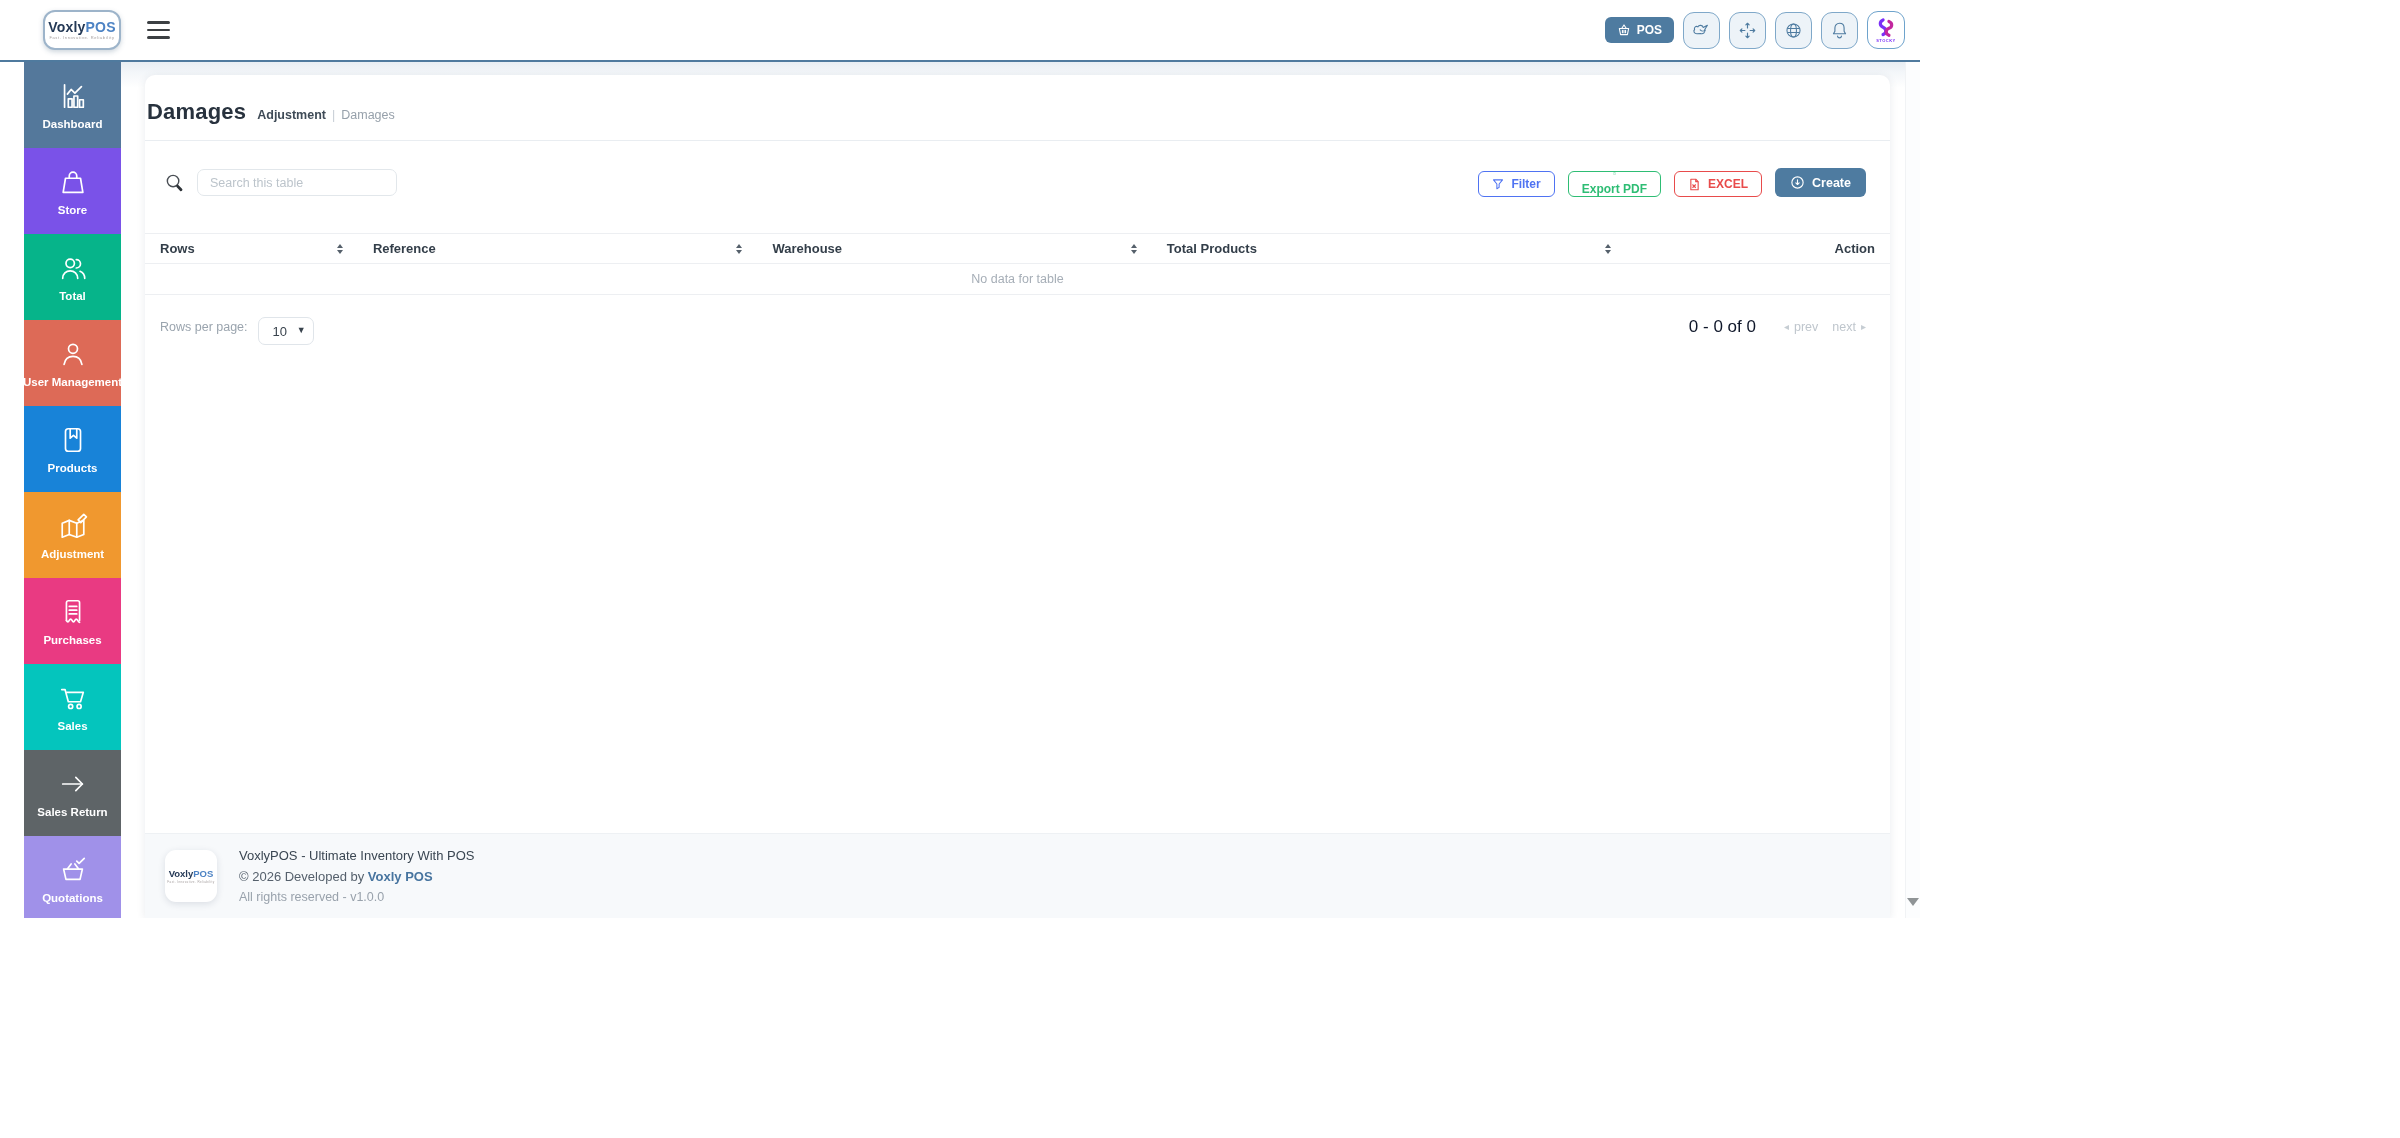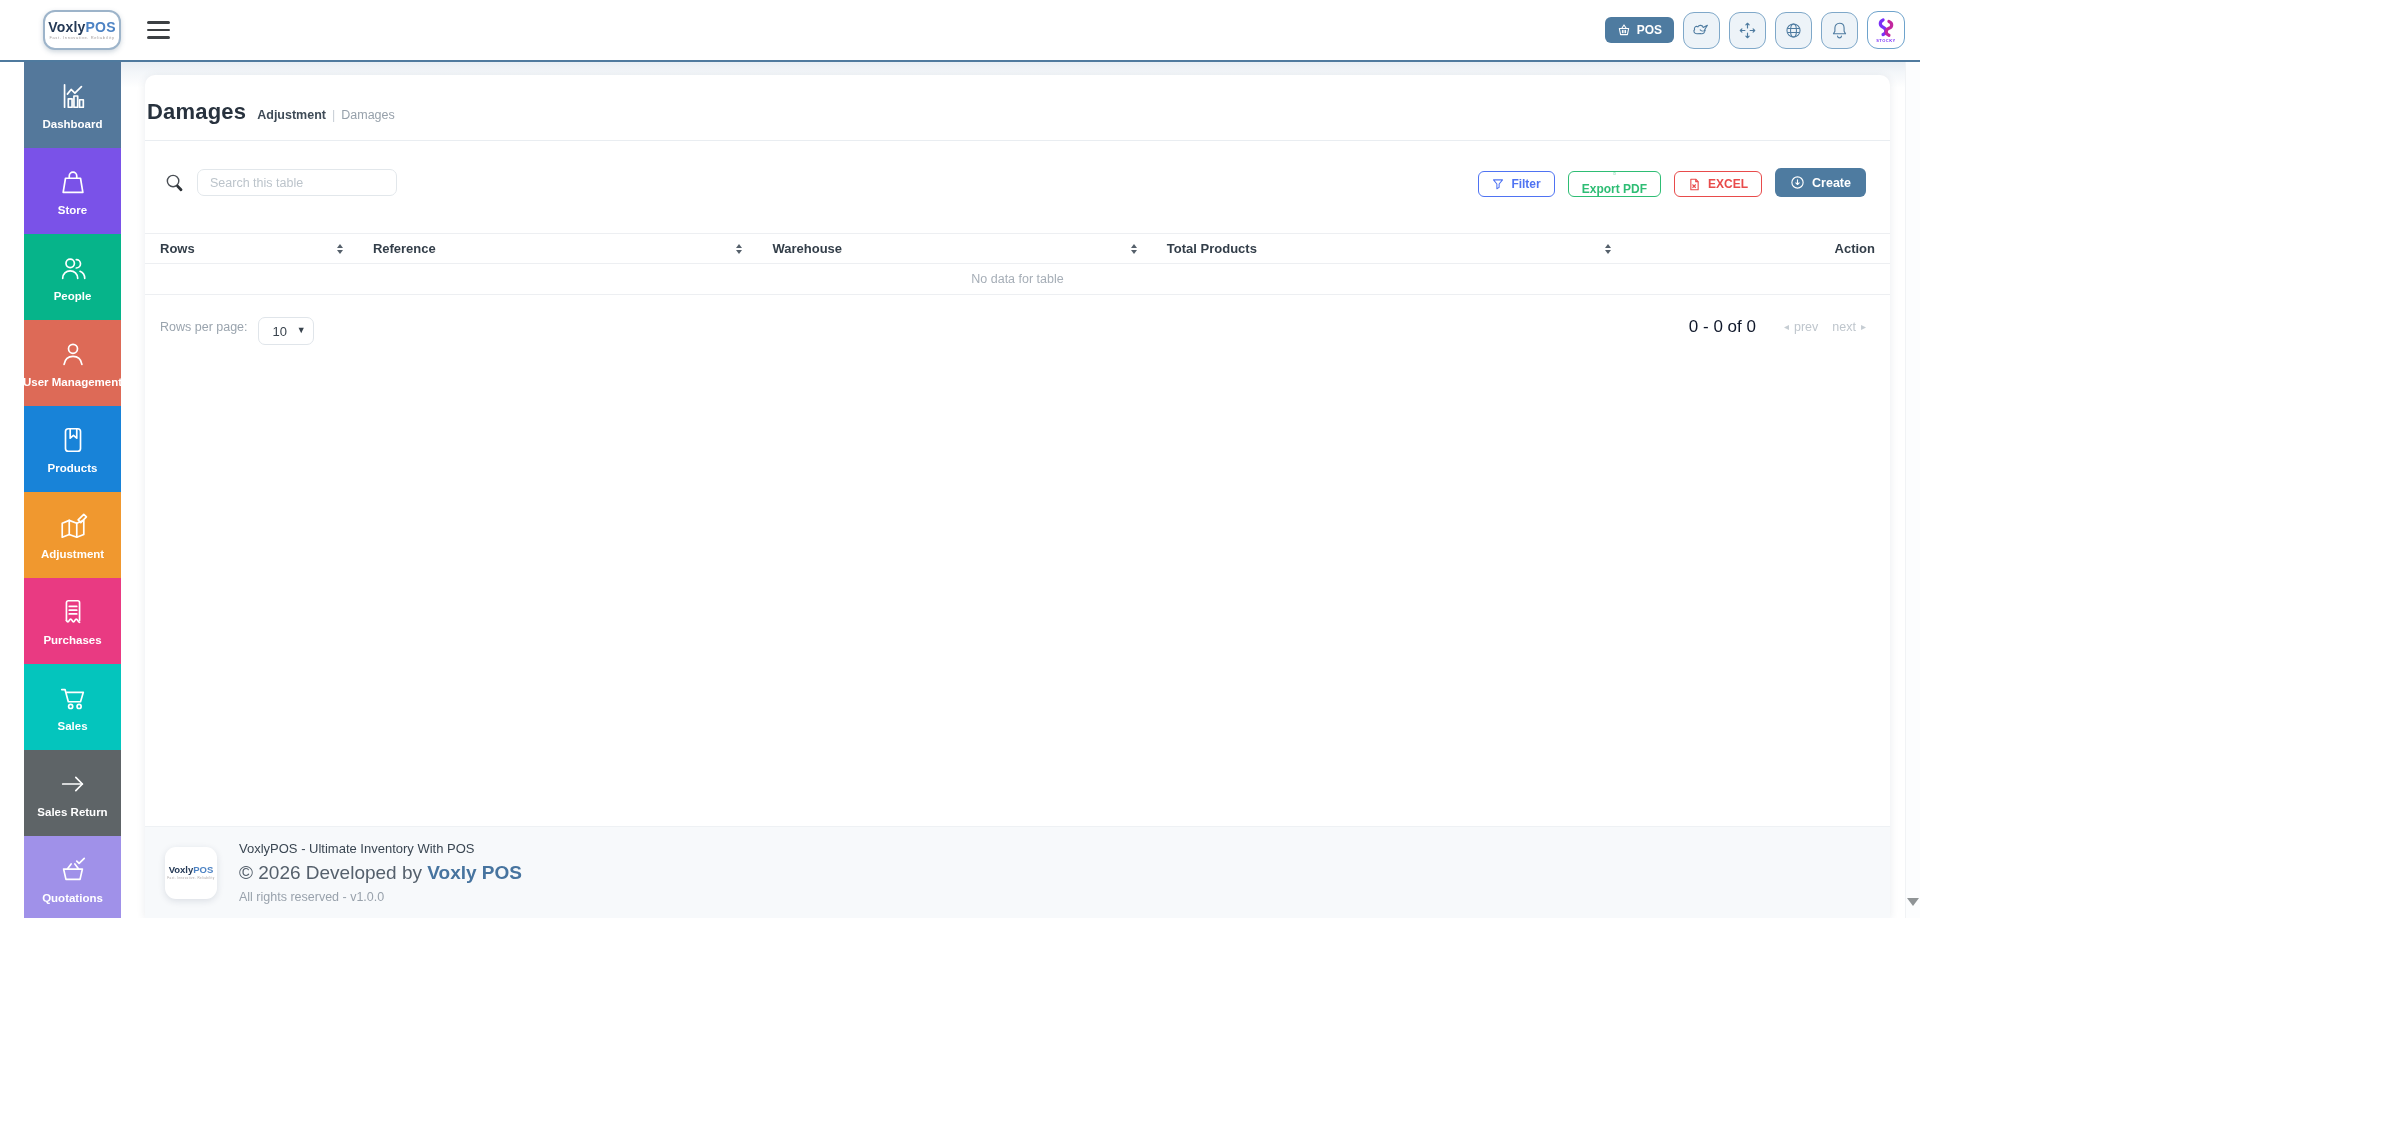--- a/index.html
+++ b/index.html
@@ -83,21 +83,21 @@
   .spacer { flex:1; }
 
   
   .app-footer { background:#f7f9fb; border-top:1px solid #eef1f4; padding:14px 20px; display:flex; align-items:center; gap:22px; }
   .foot-logo { width:52px; height:52px; background:#fff; border-radius:11px; box-shadow:0 2px 7px rgba(30,50,80,.13);
                display:flex; flex-direction:column; align-items:center; justify-content:center; }
   .foot-logo .brand { font-size:9.5px; font-weight:bold; line-height:10px; }
   .foot-logo .tagline { font-size:3px; color:#a6a0a0; letter-spacing:.4px; margin-top:1px; white-space:nowrap; }
   .foot-lines { display:flex; flex-direction:column; gap:6px; }
   .fl1 { color:#3a4652; font-size:13px; }
-  .fl2 { color:#55606c; font-size:19px; }
+  .fl2 { color:#55606c; font-size:13px; }
   .fl2 a { font-weight:bold; text-decoration:none; }
   .fl3 { color:#99a2ac; font-size:12.5px; }
 
   
   .scrollbar { position:absolute; top:0; right:0; width:15px; height:918px; background:#fcfdfe; border-left:1px solid #f1f3f5; }
   .scrollbar .arr-up, .scrollbar .arr-dn { position:absolute; left:50%; transform:translateX(-50%); width:0; height:0;
       border-left:6px solid transparent; border-right:6px solid transparent; cursor:pointer; }
   .arr-up { top:7px; border-bottom:8px solid #8f9496; }
   .arr-dn { top:898px; border-top:8px solid #8f9496; }
 </style>
@@ -186,21 +186,21 @@
         <span class="lbl">Store</span>
       </div>
 
       <div class="side-item" style="background-color: rgb(6, 180, 138);">
         <svg width="30" height="30" viewBox="0 0 32 32" fill="none" stroke="#fff" stroke-width="1.8" stroke-linecap="round" stroke-linejoin="round">
           <circle cx="13" cy="11" r="4.5"></circle>
             <path d="M5 27c0-5 3.6-8 8-8s8 3 8 8"></path>
           <path d="M19.5 7a4.5 4.5 0 0 1 0 9"></path>
             <path d="M23.5 19.5c3.2 1.3 5 4 5 7.5"></path>
         </svg>
-        <span class="lbl">People</span>
+        <span class="lbl">Total</span>
       </div>
 
       <div class="side-item" style="background-color: rgb(221, 106, 87);">
         <svg width="30" height="30" viewBox="0 0 32 32" fill="none" stroke="#fff" stroke-width="1.8" stroke-linecap="round" stroke-linejoin="round">
           <circle cx="16" cy="10.5" r="4.8"></circle>
             <path d="M6.5 27c1-6 5-8.5 9.5-8.5s8.5 2.5 9.5 8.5"></path>
         </svg>
         <span class="lbl">User Management</span>
       </div>
 

